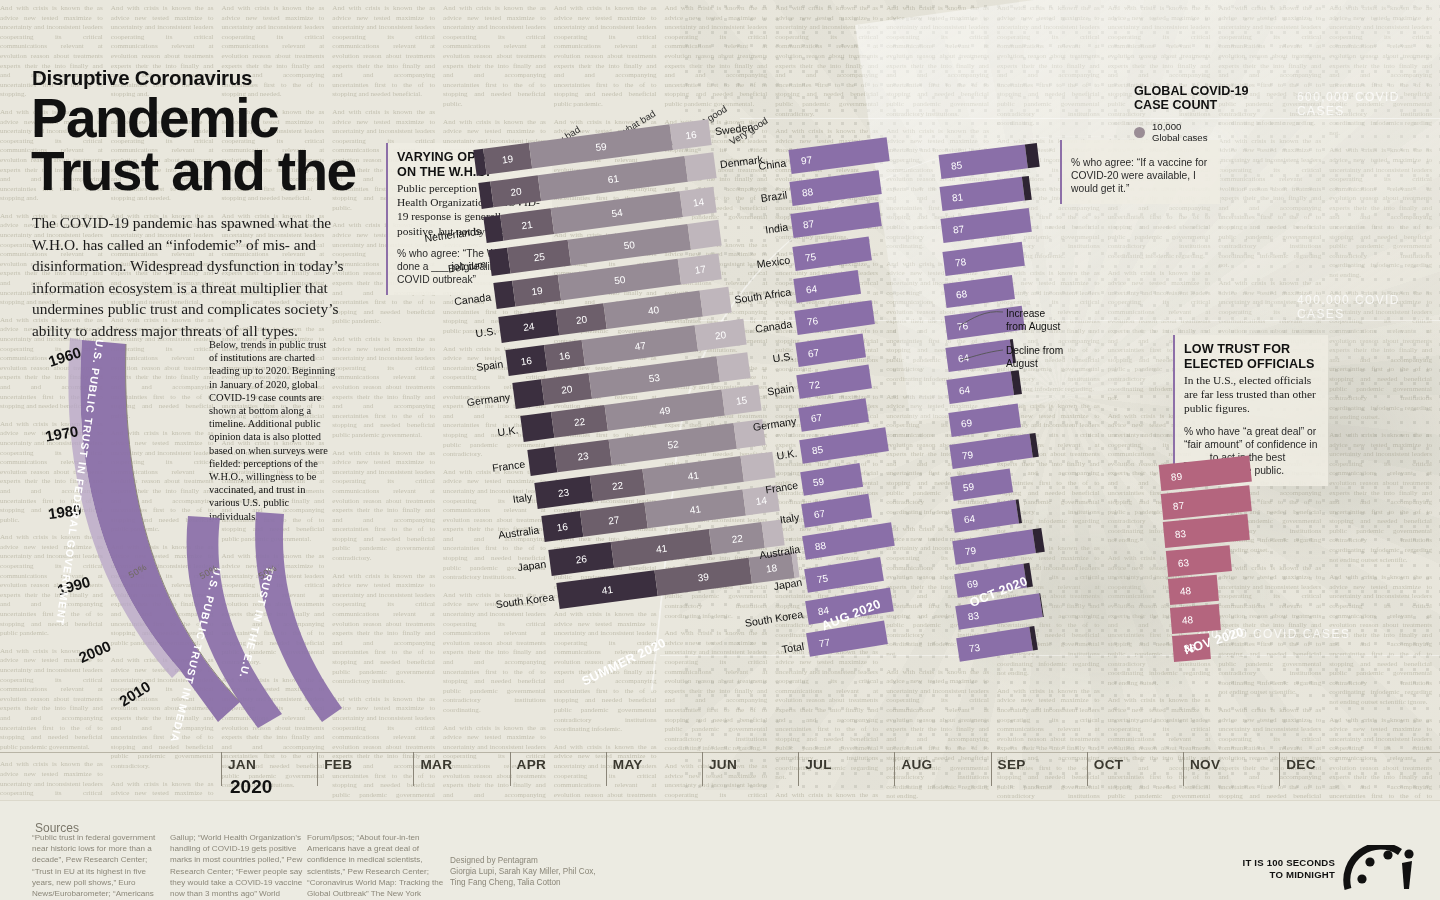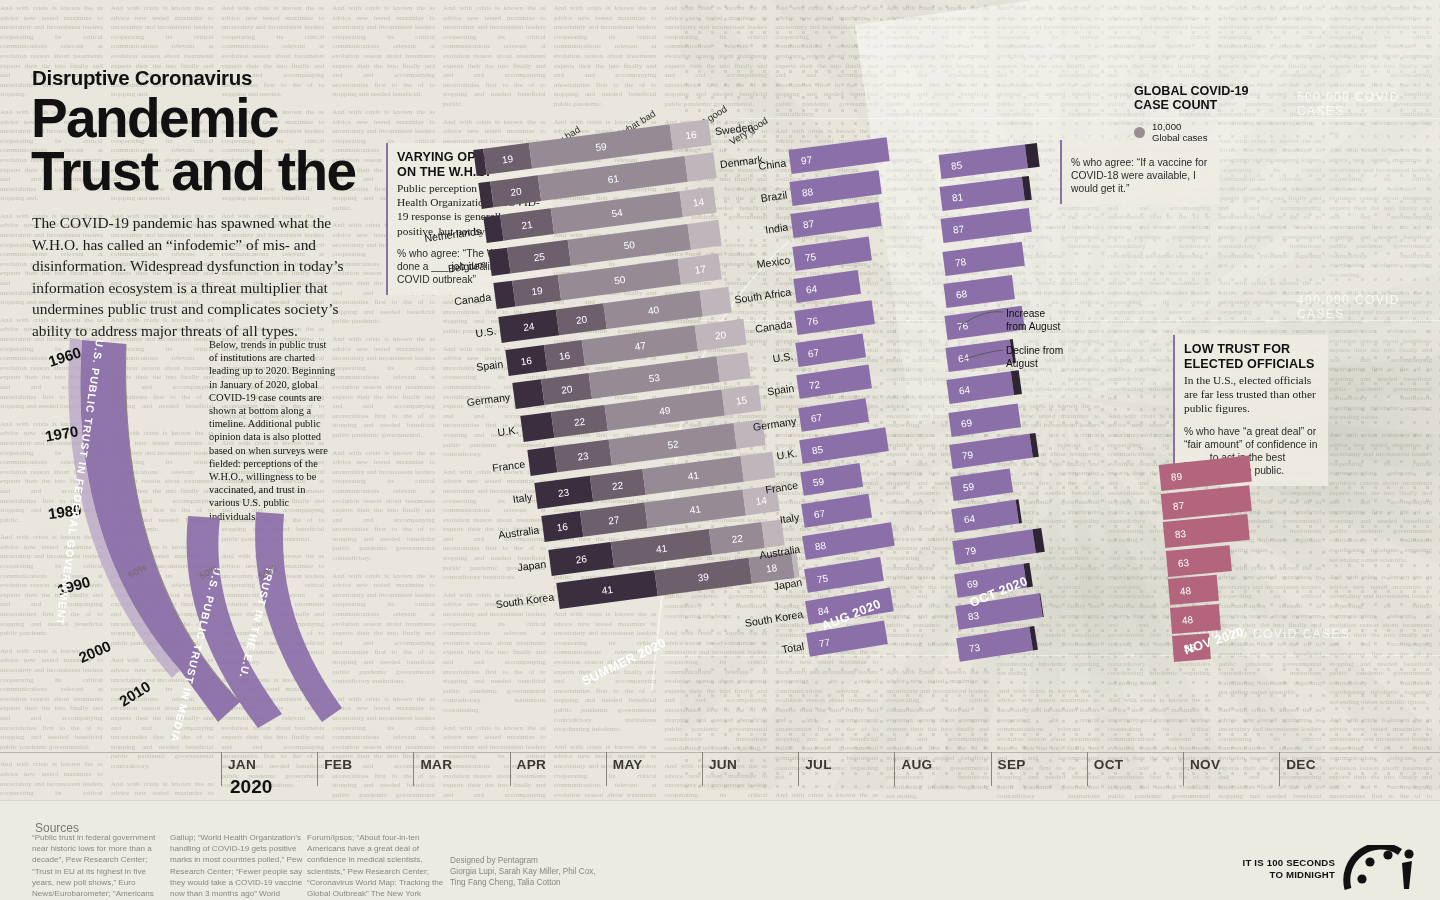--- a/index.html
+++ b/index.html
@@ -285,21 +285,21 @@
   <div class="arc-label" style="left:258px; top:567px; transform:rotate(-30deg);">50%</div>
 
   <div class="callout" style="left:386px; top:143px; width:166px;">
     <h3>VARYING OPINIONS ON THE W.H.O.</h3>
     <div class="body">Public perception of the World Health Organization’s COVID-19 response is generally positive, but not by everyone.</div>
     <div class="q">% who agree: “The W.H.O. has done a ___ job dealing with the COVID outbreak”</div>
   </div>
 
 
   <div class="callout" style="left:1060px; top:140px; width:160px;">
-    <div class="q">% who agree: “If a vaccine for COVID-18 were available, I would get it.”</div>
+    <div class="q">% who agree: “If a vaccine for COVID-20 were available, I would get it.”</div>
   </div>
 
   <div class="callout" style="left:1173px; top:335px; width:155px;">
     <h3>LOW TRUST FOR ELECTED OFFICIALS</h3>
     <div class="body">In the U.S., elected officials are far less trusted than other public figures.</div>
     <div class="q">% who have “a great deal” or “fair amount” of confidence in ____ to act in the best interests of the public.</div>
   </div>
 
   <div style="position:absolute; left:1134px; top:84px; width:130px;">
     <div style="font-size:12.6px; font-weight:bold; line-height:14px; color:#111;">GLOBAL COVID-19</div>

